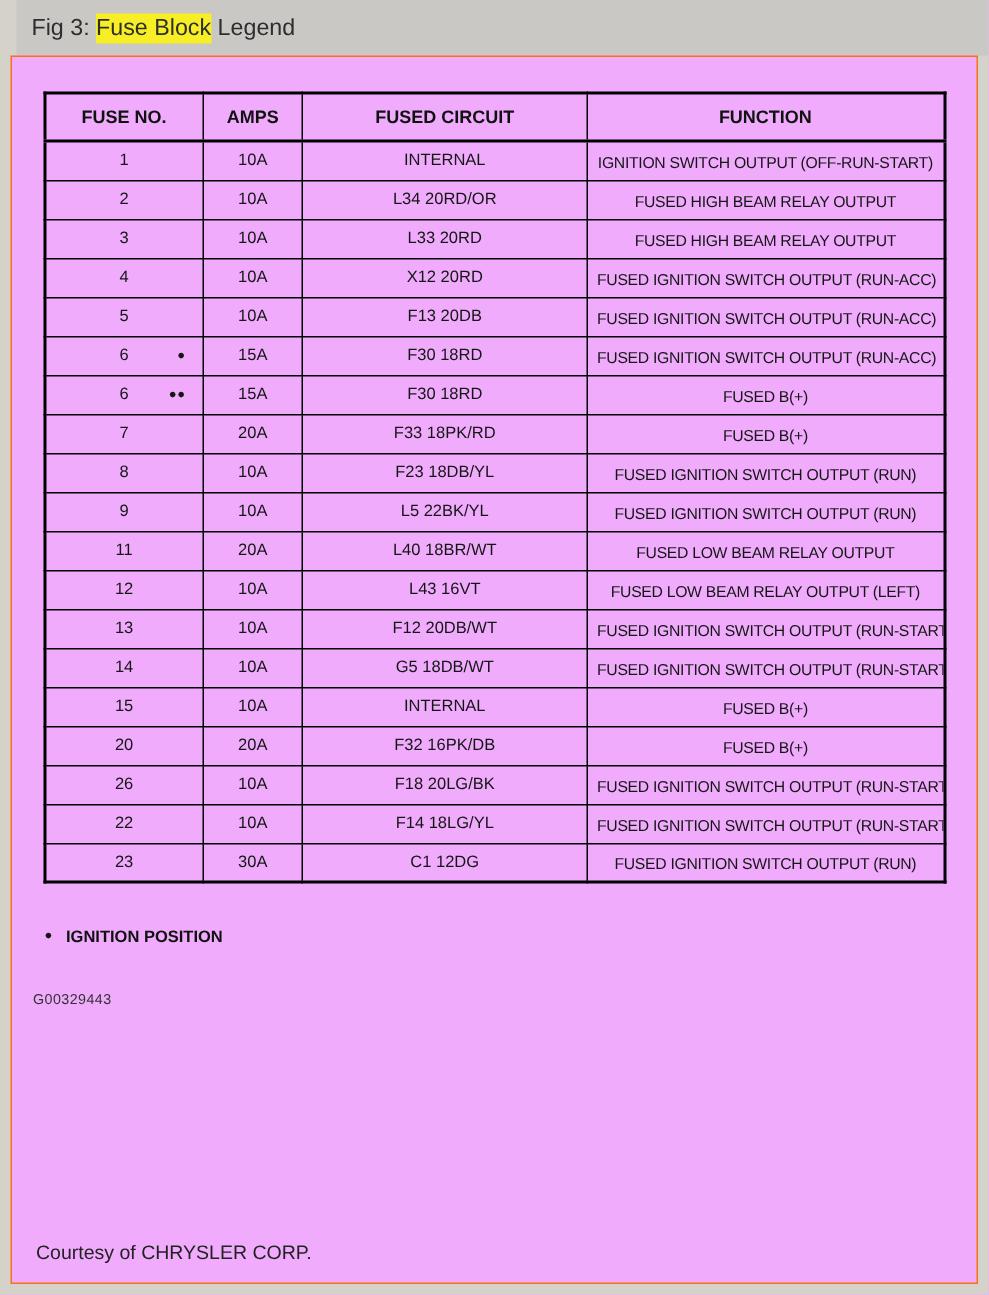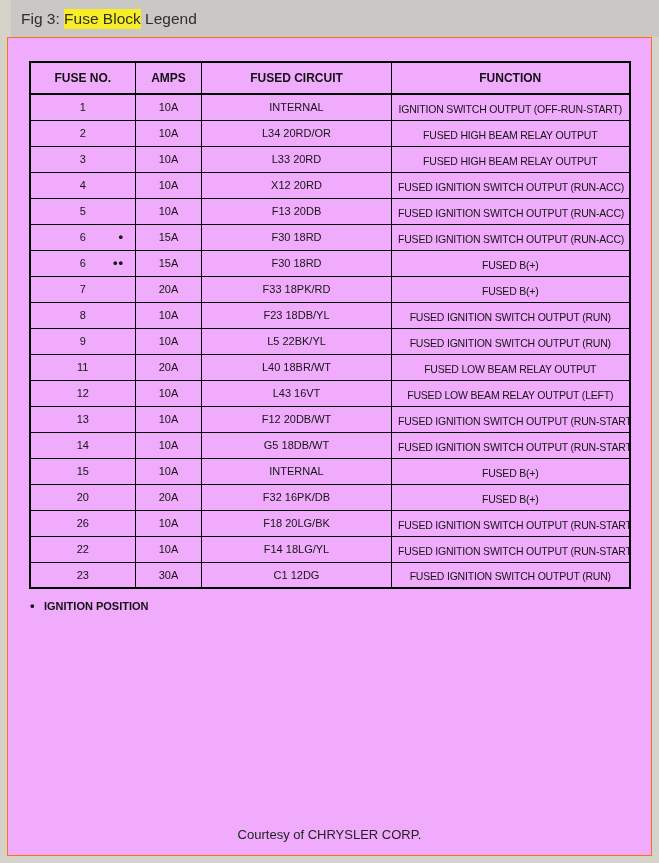--- a/index.html
+++ b/index.html
@@ -81,43 +81,42 @@
   .fuse-table td.col-function {
     text-align: center;
     font-size: 10.5px;
     vertical-align: bottom;
     padding: 0 6px 5px 6px;
     letter-spacing: -0.2px;
     white-space: nowrap;
     overflow: hidden;
   }
   .footnotes {
-    margin: 9px 0 0 22px;
+    margin: 27px 0 0 22px;
     font-size: 11px;
     font-weight: bold;
     color: #111;
     line-height: 15px;
   }
   .footnote .bullet {
     display: inline-block;
     min-width: 14px;
     letter-spacing: 1px;
     font-size: 13px;
   }
   .figure-id {
     margin: 28px 0 0 14px;
     font-size: 9.5px;
     color: #333;
     letter-spacing: 0.3px;
   }
   .courtesy {
     position: absolute;
     bottom: 13px;
-    left: 0; right: 0;
-    text-align: center;
+    left: 16px; right: 0;
     font-size: 13px;
     color: #222;
   }
 </style>
 </head>
 <body>
 
 <div class="caption-bar">
   <span>Fig 3: </span>
     <mark style="background: rgb(248, 238, 38);">Fuse Block</mark>
@@ -257,15 +256,16 @@
         </tr>
       </tbody>
   </table>
 
   <div class="footnotes">
     <div class="footnote">
       <span class="bullet">•</span><span>IGNITION POSITION</span>
     </div>
   </div>
 
+  <div class="figure-id">G00329443</div>
 
   <div class="courtesy">Courtesy of CHRYSLER CORP.</div>
 </div>
 
 </body></html>

